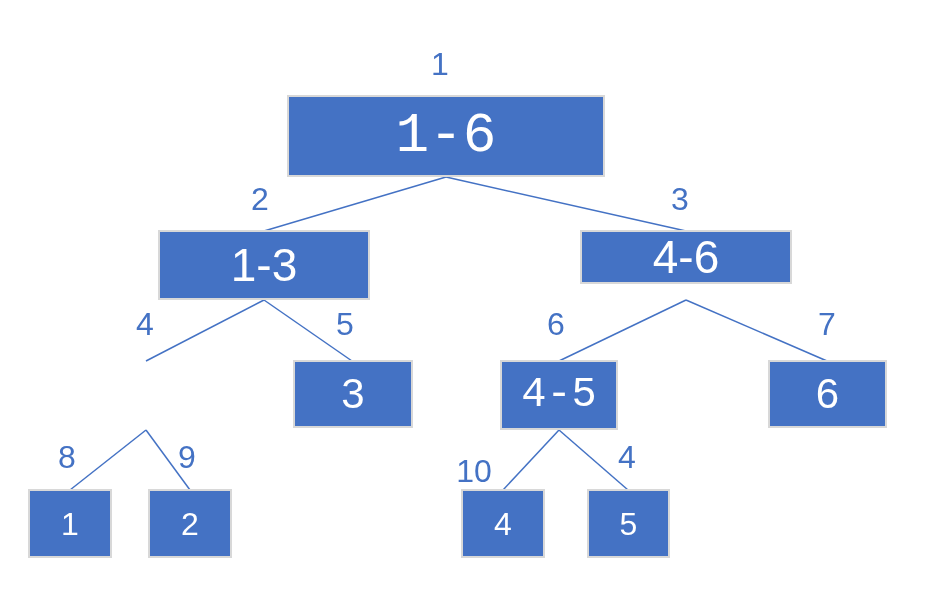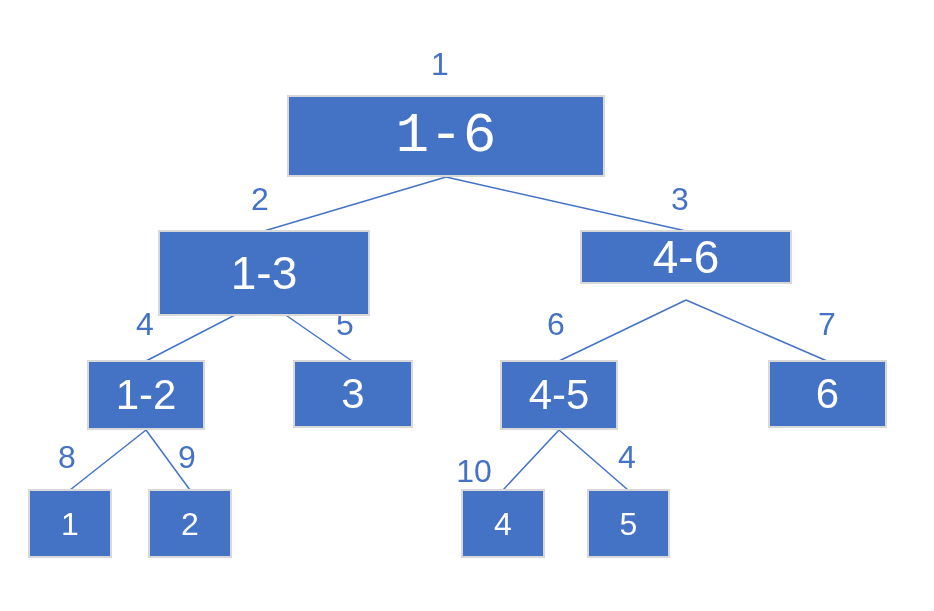--- a/index.html
+++ b/index.html
@@ -76,26 +76,25 @@
   <div class="idx" style="left:345px;top:308px;">5</div>
   <div class="idx" style="left:556px;top:308px;">6</div>
   <div class="idx" style="left:827px;top:308px;">7</div>
   <div class="idx" style="left:67px;top:441px;">8</div>
   <div class="idx" style="left:187px;top:441px;">9</div>
   <div class="idx" style="left:474px;top:441px;margin-top:14px;">10</div>
   <div class="idx" style="left:627px;top:441px;">4</div>
 
   <div class="node lv0" style="left:287px;top:95px;width:318px;height:82px;font-family:Liberation Mono, monospace;">1-6</div>
 
-  <div class="node lv1" style="left:158px;top:230px;width:212px;height:86px;">1-3</div>
+  <div class="node lv1" style="left:158px;top:230px;width:212px;height:70px;">1-3</div>
   <div class="node lv1" style="left:580px;top:230px;width:212px;height:54px;">4-6</div>
 
-  <div class="node lv2" style="left:87px;top:360px;width:118px;height:70px;">1-2</div>
   <div class="node lv2" style="left:293px;top:360px;width:120px;height:68px;">3</div>
-  <div class="node lv2" style="left:500px;top:360px;width:118px;height:70px;">4-5</div>
+  <div class="node lv2" style="left:500px;top:360px;width:118px;height:70px;font-family:Liberation Mono, monospace;">4-5</div>
   <div class="node lv2" style="left:768px;top:360px;width:119px;height:68px;">6</div>
 
   <div class="node lv3" style="left:28px;top:489px;width:84px;height:69px;">1</div>
   <div class="node lv3" style="left:148px;top:489px;width:84px;height:69px;">2</div>
   <div class="node lv3" style="left:461px;top:489px;width:84px;height:69px;">4</div>
   <div class="node lv3" style="left:587px;top:489px;width:83px;height:69px;">5</div>
 
 </div>
 
 </body></html>

